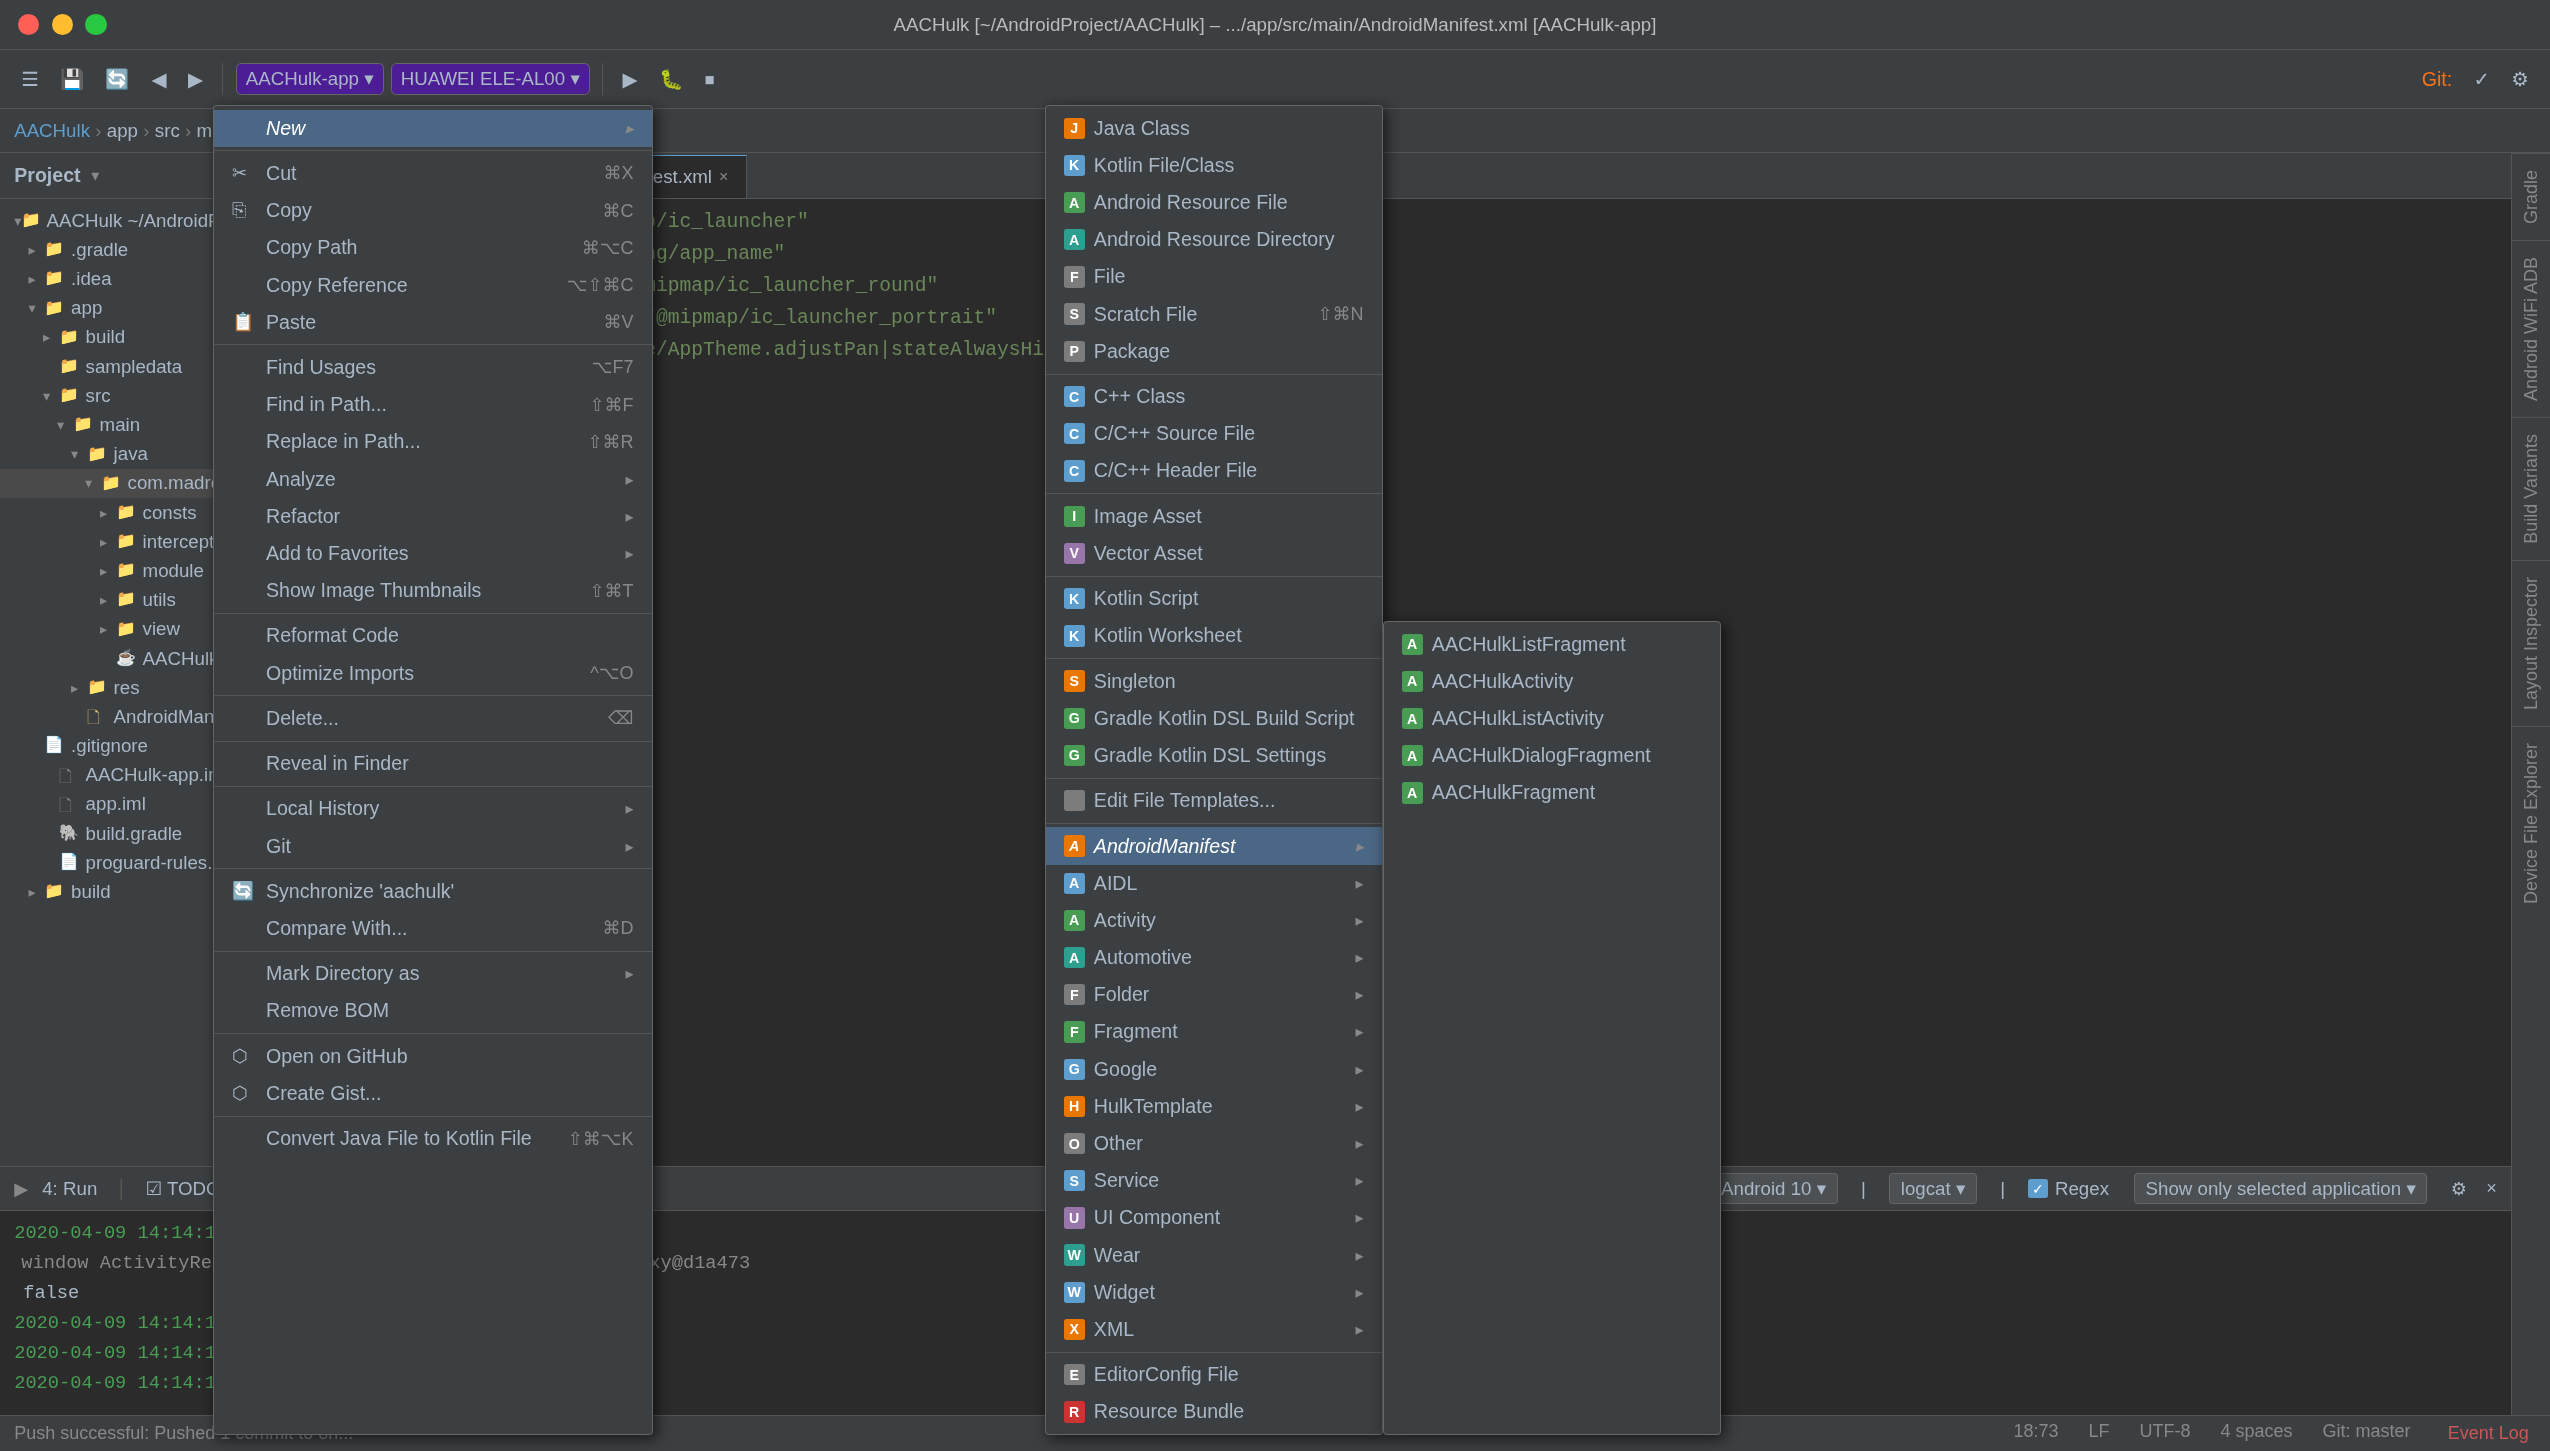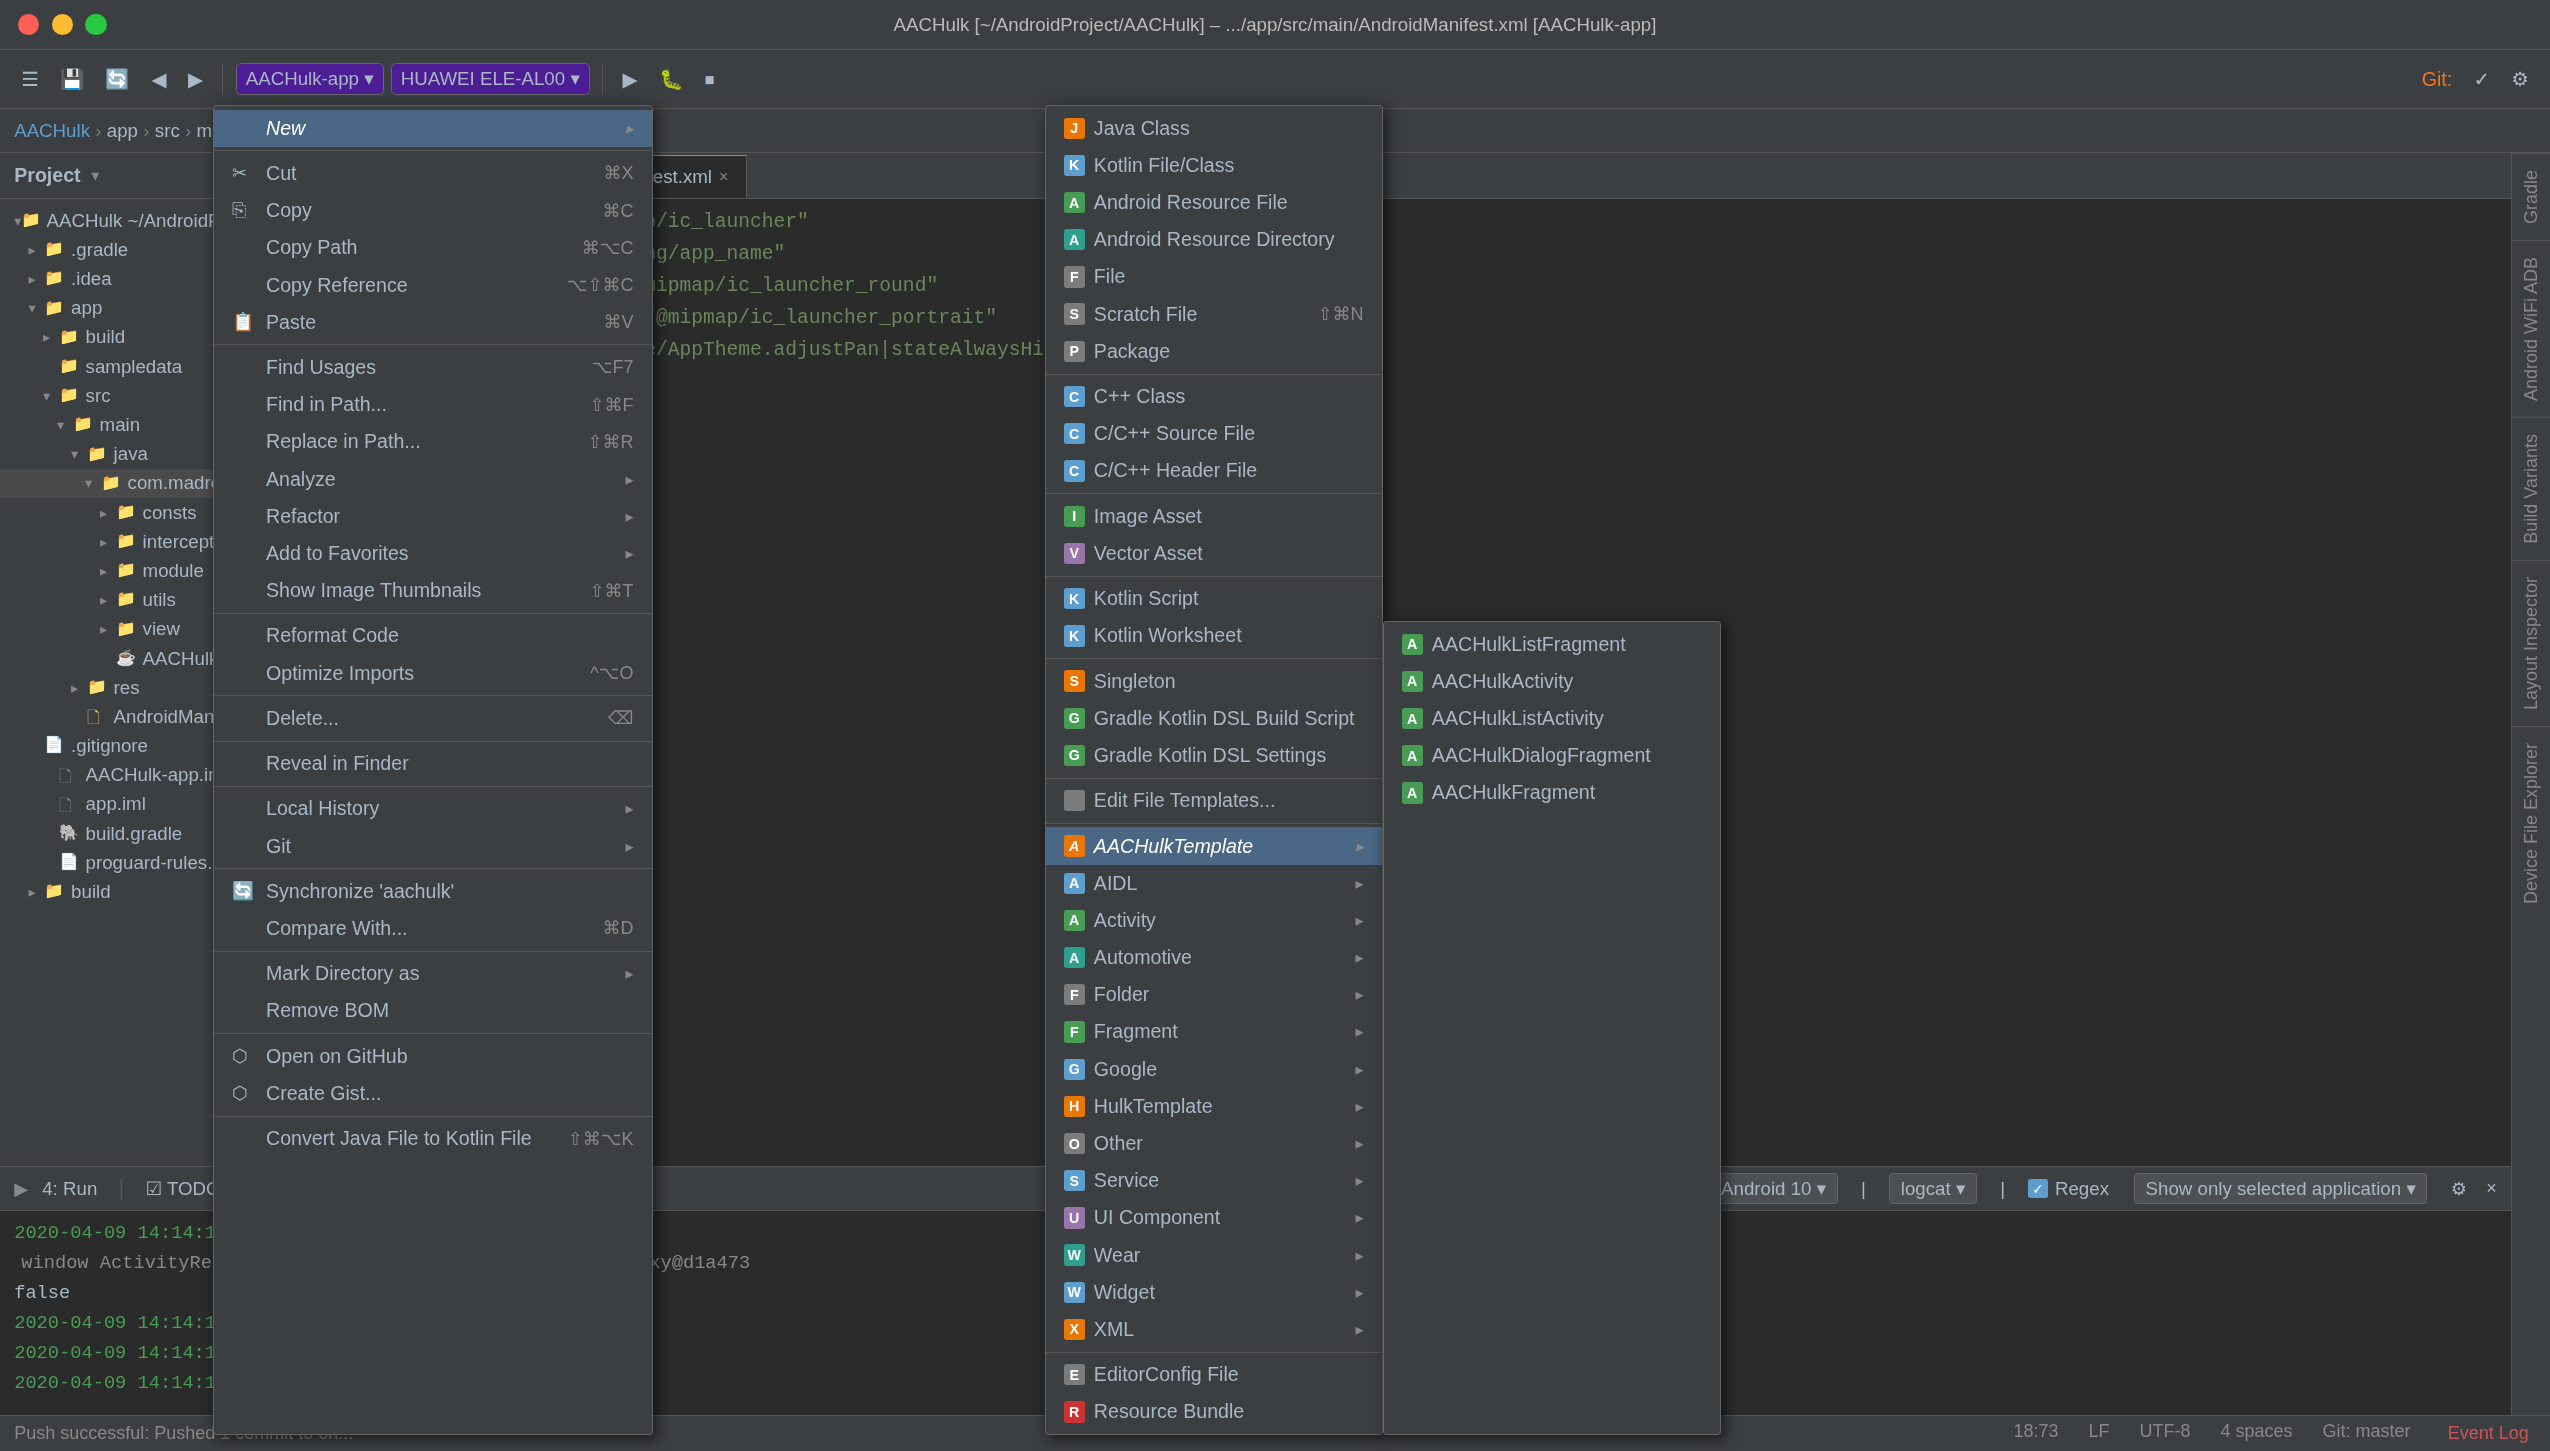--- a/index.html
+++ b/index.html
@@ -874,21 +874,21 @@
       <div class="ctx-label-left">
         <span class="menu-color-icon ic-gray"> </span>
         <span>Edit File Templates...</span>
       </div>
     </div>
     <div class="ctx-sep"></div>
 
     <div class="ctx-item highlighted" style="position:relative;">
       <div class="ctx-label-left">
         <span class="menu-color-icon ic-orange">A</span>
-        <span>AACHulkTemplate</span>
+        <span>AndroidManifest</span>
       </div>
       <span class="ctx-arrow">▸</span>
     </div>
     <div class="ctx-item">
       <div class="ctx-label-left">
         <span class="menu-color-icon ic-blue">A</span>
         <span>AIDL</span>
       </div>
       <span class="ctx-arrow">▸</span>
     </div>
@@ -1058,21 +1058,21 @@
   </div>
   <div class="logcat-content">
     <div class="log-line">
       <span class="log-green">2020-04-09 14:14:11.</span>
       <span style="margin-left:7.1px">{com.madreain.aachu</span>
     </div>
     <div class="log-line">
       <span style="color:#888;margin-left:7.1px">window ActivityRecord{91b059a token=android.os.BinderProxy@d1a473</span>
     </div>
     <div class="log-line">
-      <span style="margin-left:0">false</span>
+      <span style="margin-left:9px">false</span>
     </div>
     <div class="log-line">
       <span class="log-green">2020-04-09 14:14:11.</span>
       <span style="margin-left:7.1px">watching, wait.</span>
     </div>
     <div class="log-line">
       <span class="log-green">2020-04-09 14:14:15.</span>
       <span style="margin-left:7.1px">ReleaseCache: pid=8186</span>
     </div>
     <div class="log-line">

